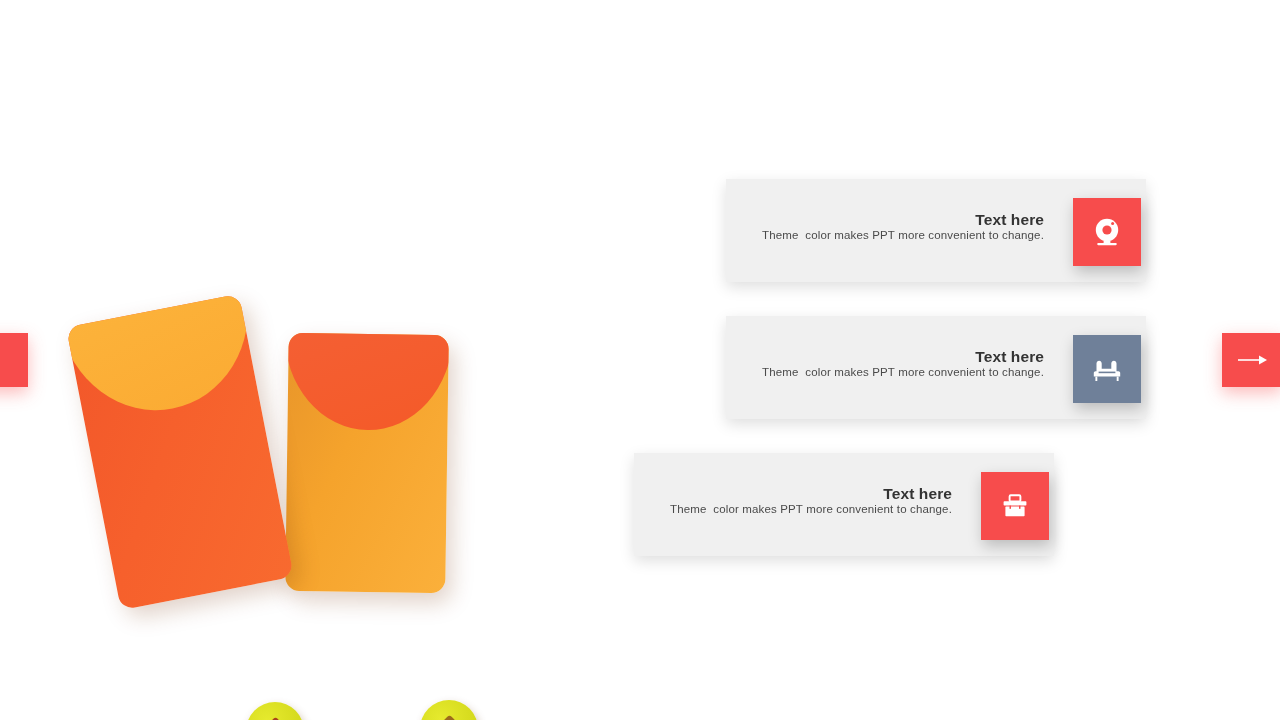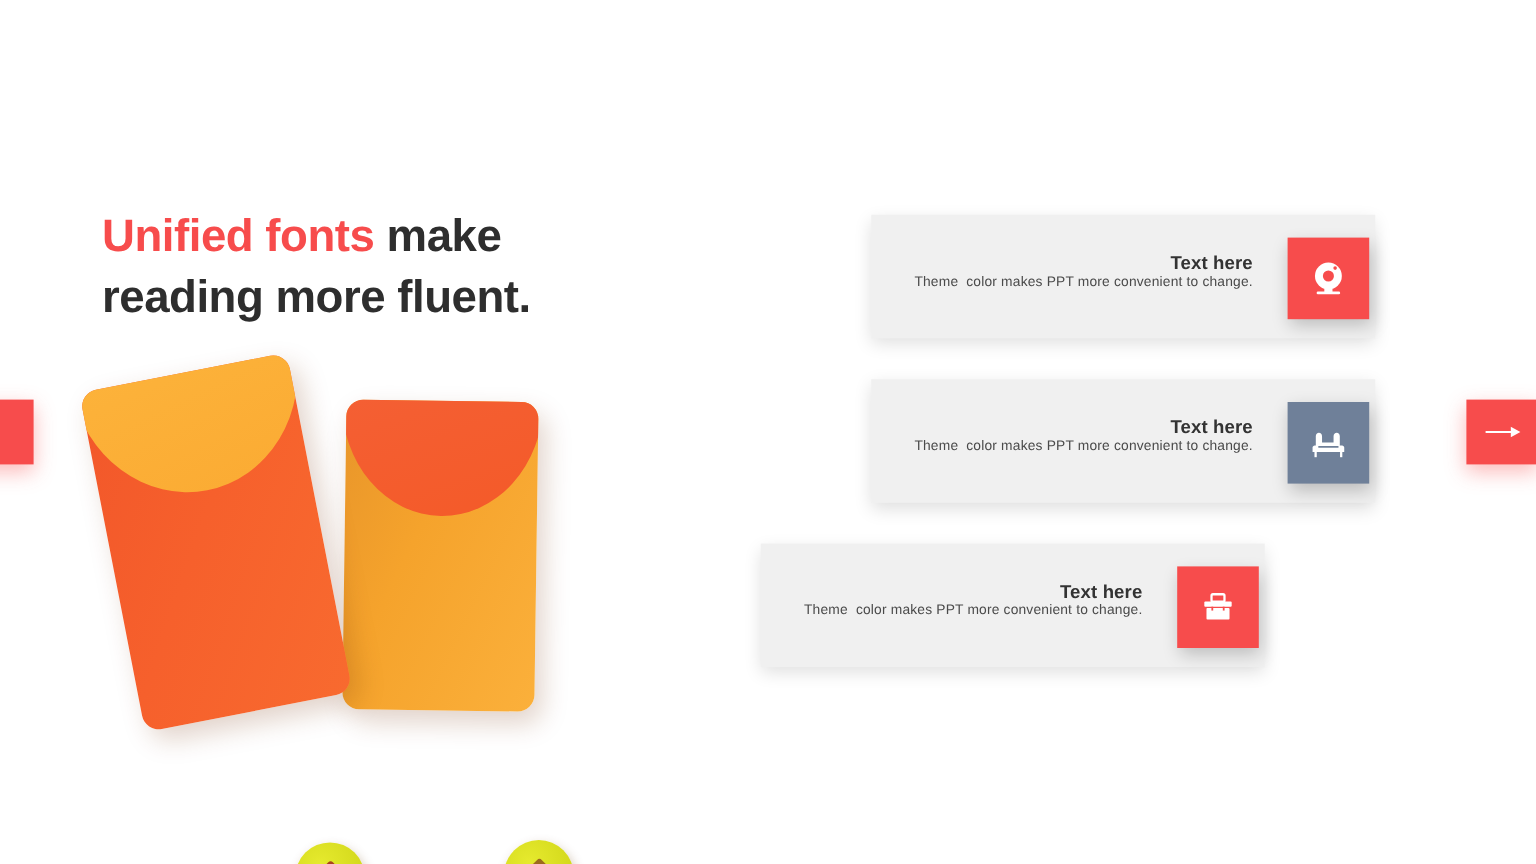--- a/index.html
+++ b/index.html
@@ -166,23 +166,20 @@
   }
   .nav-prev { left: -32px; top: 333px; width: 60px; height: 54px; }
   .nav-next { left: 1222px; top: 333px; width: 60px; height: 54px; }
   .nav-next svg { display: block; }
 </style>
 </head>
 <body>
 
 <div id="slide">
 
-  <h1 class="headline">
-    <span class="hl-accent">Unified fonts</span><span> make reading more fluent.</span>
-  </h1>
 
   <div class="illustration">
     <div class="env env-back">
       <div class="flap"></div>
     </div>
     <div class="env env-front">
       <div class="flap"></div>
     </div>
     <div class="coin coin-back">
       <div class="hole"></div>

